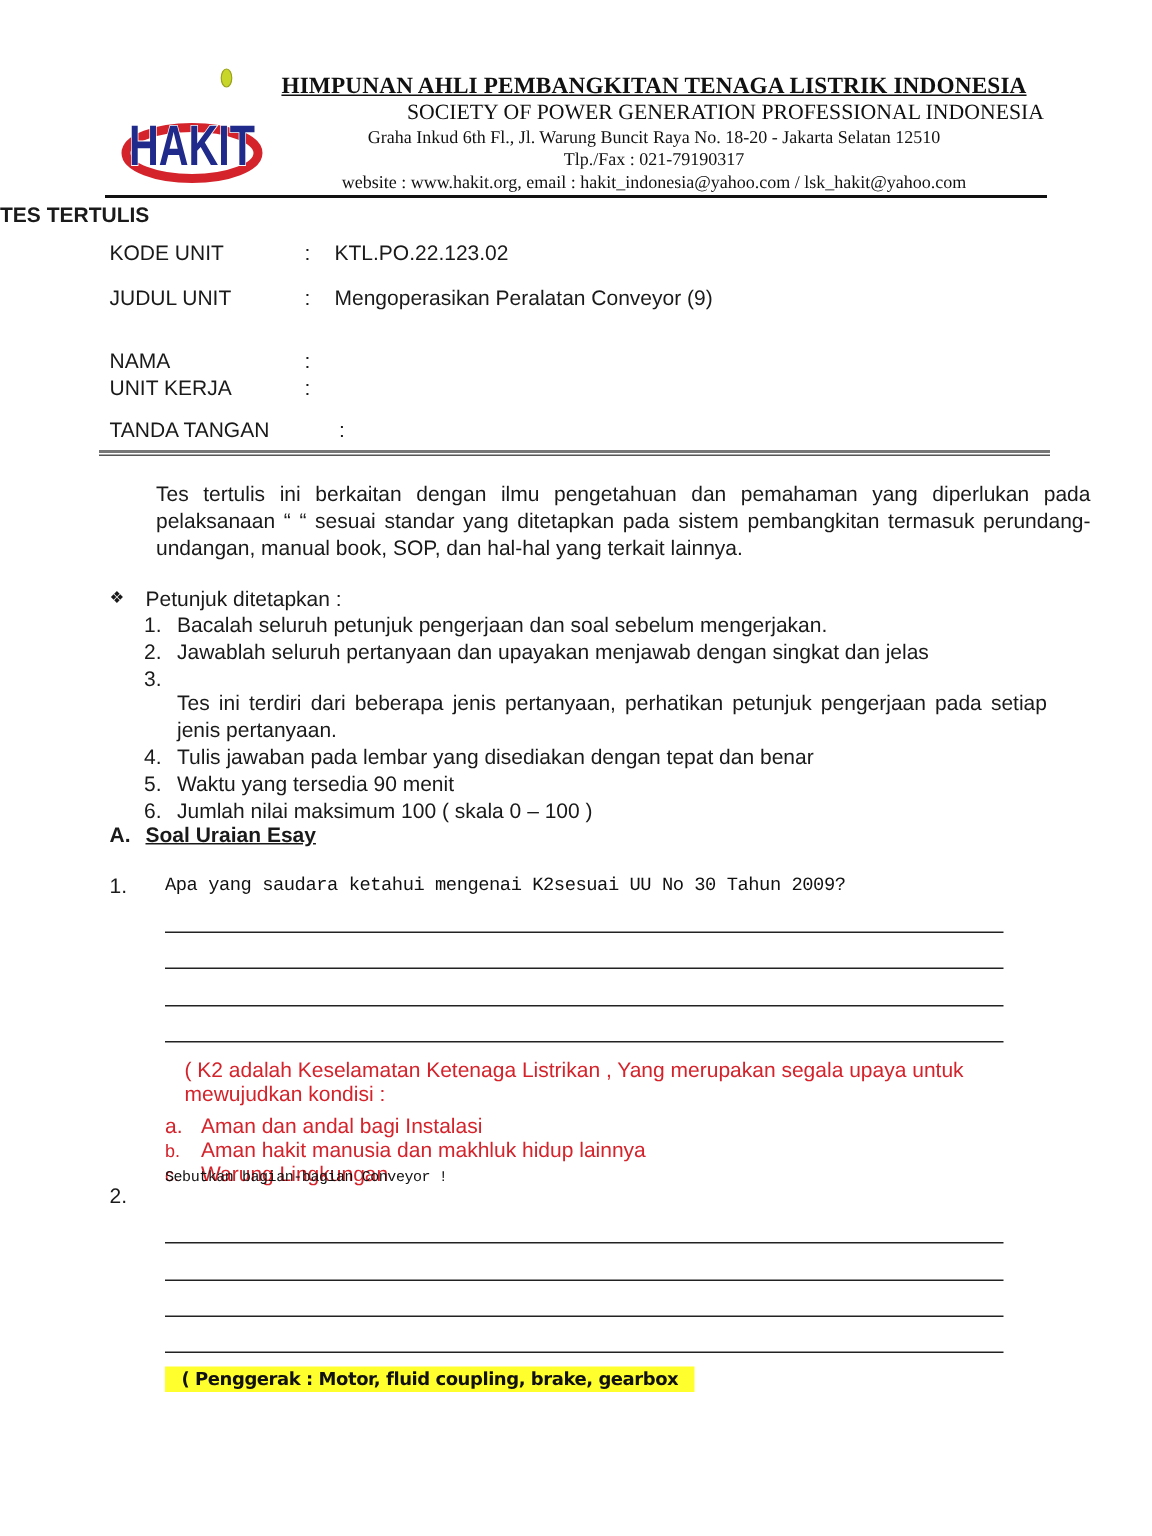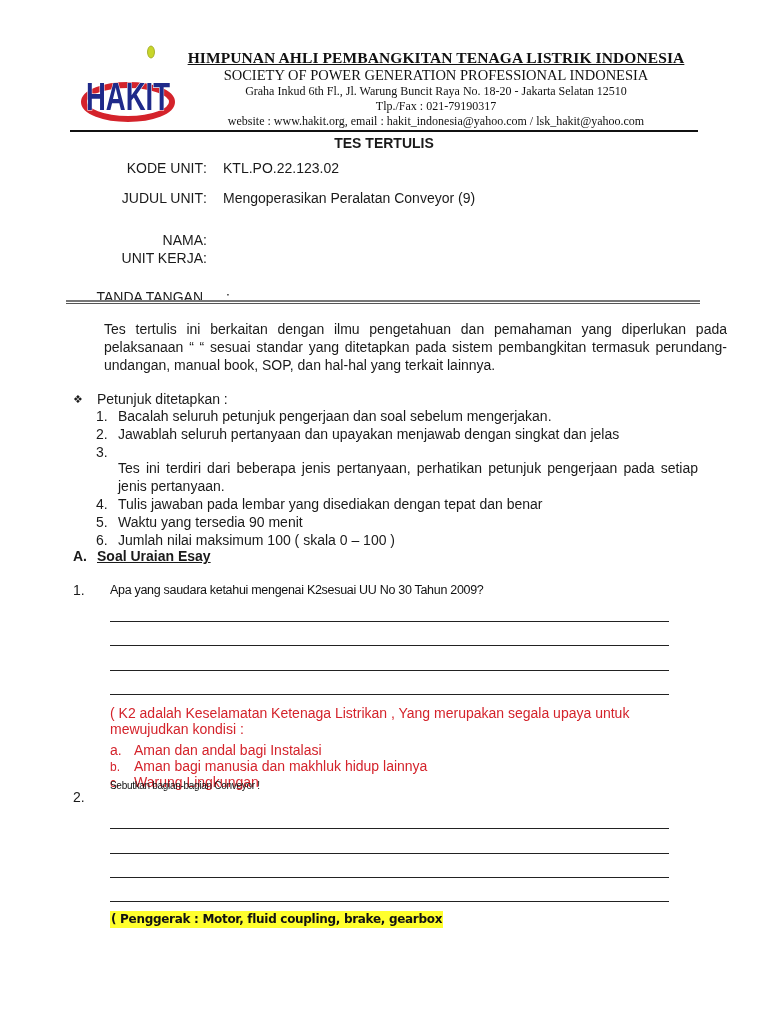--- a/index.html
+++ b/index.html
@@ -25,39 +25,39 @@
       left: 176px; top: 48px; width: 520px;
       text-align: center;
       font-family: "Liberation Serif", serif;
       color: #111;
     }
     .org-name {
       font-size: 15.5px; font-weight: bold; text-decoration: underline;
       line-height: 19px; letter-spacing: 0.1px;
     }
     .org-name-en {
-      font-size: 14.5px; line-height: 17px;
+      font-size: 14.5px; line-height: 17px; text-align: right;
     }
     .org-line {
       font-size: 12px; line-height: 15px;
     }
     .rule-top {
       left: 70px; top: 130px; width: 628px; height: 2px; background: #111;
     }
 
     .doc-title {
       left: 0; width: 768px; top: 135px;
-      text-align: center; font-weight: bold; font-size: 14px;
+      font-weight: bold; font-size: 14px;
     }
 
     .field-row {
       left: 73px; height: 18px; font-size: 14px; line-height: 18px;
       display: flex;
     }
-    .field-label { width: 130px; text-align: right; }
+    .field-label { width: 130px; }
     .field-colon { width: 20px; }
     .field-value { }
 
     .rule-double {
       left: 66px; top: 300px; width: 634px; height: 4px;
       border-top: 2px solid #777; border-bottom: 1px solid #555;
       box-sizing: border-box;
     }
 
     .intro {
@@ -86,21 +86,21 @@
       display: flex;
     }
     .section-letter { width: 24px; }
     .section-title { text-decoration: underline; }
 
     .q-num {
       left: 73px; font-size: 14px;
     }
     .q-text {
       left: 110px; font-size: 12.5px;
-      font-family: Liberation Sans, sans-serif;
+      font-family: Liberation Mono, monospace;
       letter-spacing: -0.3px;
       color: #111;
     }
 
     .answer-line {
       left: 110px; width: 559px; height: 0;
       border-top: 1.5px solid #222;
     }
 
     .answer-red {
@@ -111,21 +111,21 @@
       left: 110px; color: #d4232b; font-size: 14px; line-height: 15.5px;
     }
     .red-item { display: flex; align-items: baseline; }
     .red-marker { width: 24px; font-size: 12px; }
 
     .highlight-answer {
       left: 110px; top: 911px;
       background: #ffff2e;
       font-family: "DejaVu Sans", sans-serif;
       font-weight: bold; font-size: 12px; letter-spacing: -0.3px;
-      padding: 0 1px; line-height: 17px; color: #111;
+      padding: 0 11px; line-height: 17px; color: #111;
     }
   </style>
 </head>
 <body>
 
 <div class="abs logo">
   <svg width="96" height="84" viewBox="0 0 96 84">
     <ellipse cx="48" cy="58" rx="44" ry="17" fill="none" stroke="#d4232b" stroke-width="6"></ellipse>
     <ellipse cx="71" cy="8" rx="3.5" ry="6" fill="#c8d62a" stroke="#9aa31a" stroke-width="0.8"></ellipse>
     <text x="48" y="66" text-anchor="middle" font-family="Liberation Sans, sans-serif" font-weight="bold" font-size="38" fill="#1f2a8a" stroke="#ffffff" stroke-width="1.2" paint-order="stroke" textLength="84" lengthAdjust="spacingAndGlyphs">HAKIT</text>
@@ -157,21 +157,21 @@
 <div class="abs field-row" style="top:219px;margin-top:12px;">
   <span class="field-label">NAMA</span>
   <span class="field-colon">:</span>
   <span class="field-value"></span>
 </div>
 <div class="abs field-row" style="top:249px;">
   <span class="field-label">UNIT KERJA</span>
   <span class="field-colon">:</span>
   <span class="field-value"></span>
 </div>
-<div class="abs field-row" style="top:288px;gap:23px;">
+<div class="abs field-row" style="top:277px;gap:23px;">
   <span class="field-label">TANDA TANGAN</span>
   <span class="field-colon">:</span>
   <span class="field-value"></span>
 </div>
 
 <div class="abs rule-double"></div>
 
 <div class="abs intro">Tes tertulis ini berkaitan dengan ilmu pengetahuan dan pemahaman yang diperlukan pada pelaksanaan  “ “ sesuai standar yang ditetapkan pada sistem pembangkitan termasuk perundang-undangan, manual book, SOP, dan hal-hal yang terkait lainnya.</div>
 
 <div class="abs instr-head">
@@ -212,30 +212,30 @@
 </div>
 
 <div class="abs q-num" style="top:582px;">1.</div>
 <div class="abs q-text" style="top:583px;">Apa yang saudara ketahui mengenai K2sesuai UU No 30 Tahun 2009?</div>
 
 <div class="abs answer-line" style="top:621px;"></div>
 <div class="abs answer-line" style="top:645px;"></div>
 <div class="abs answer-line" style="top:670px;"></div>
 <div class="abs answer-line" style="top:694px;"></div>
 
-<div class="abs answer-red" style="top:705px;">( K2 adalah Keselamatan Ketenaga Listrikan , Yang merupakan segala upaya untuk mewujudkan kondisi :</div>
+<div class="abs answer-red" style="top:705px;margin-left:13px;">( K2 adalah Keselamatan Ketenaga Listrikan , Yang merupakan segala upaya untuk mewujudkan kondisi :</div>
 
 <div class="abs red-list" style="top:743px;">
   <div class="red-item">
     <span class="red-marker" style="font-size:14px;">a.</span>
     <span>Aman dan andal bagi Instalasi</span>
   </div>
   <div class="red-item">
     <span class="red-marker">b.</span>
-    <span>Aman bagi manusia dan makhluk hidup lainnya</span>
+    <span>Aman hakit manusia dan makhluk hidup lainnya</span>
   </div>
   <div class="red-item">
     <span class="red-marker">c.</span>
     <span>Warung Lingkungan</span>
   </div>
 </div>
 
 <div class="abs q-num" style="top:789px;">2.</div>
 <div class="abs q-text" style="top:780px; font-size:10px;">Sebutkan bagian-bagian Conveyor !</div>
 

